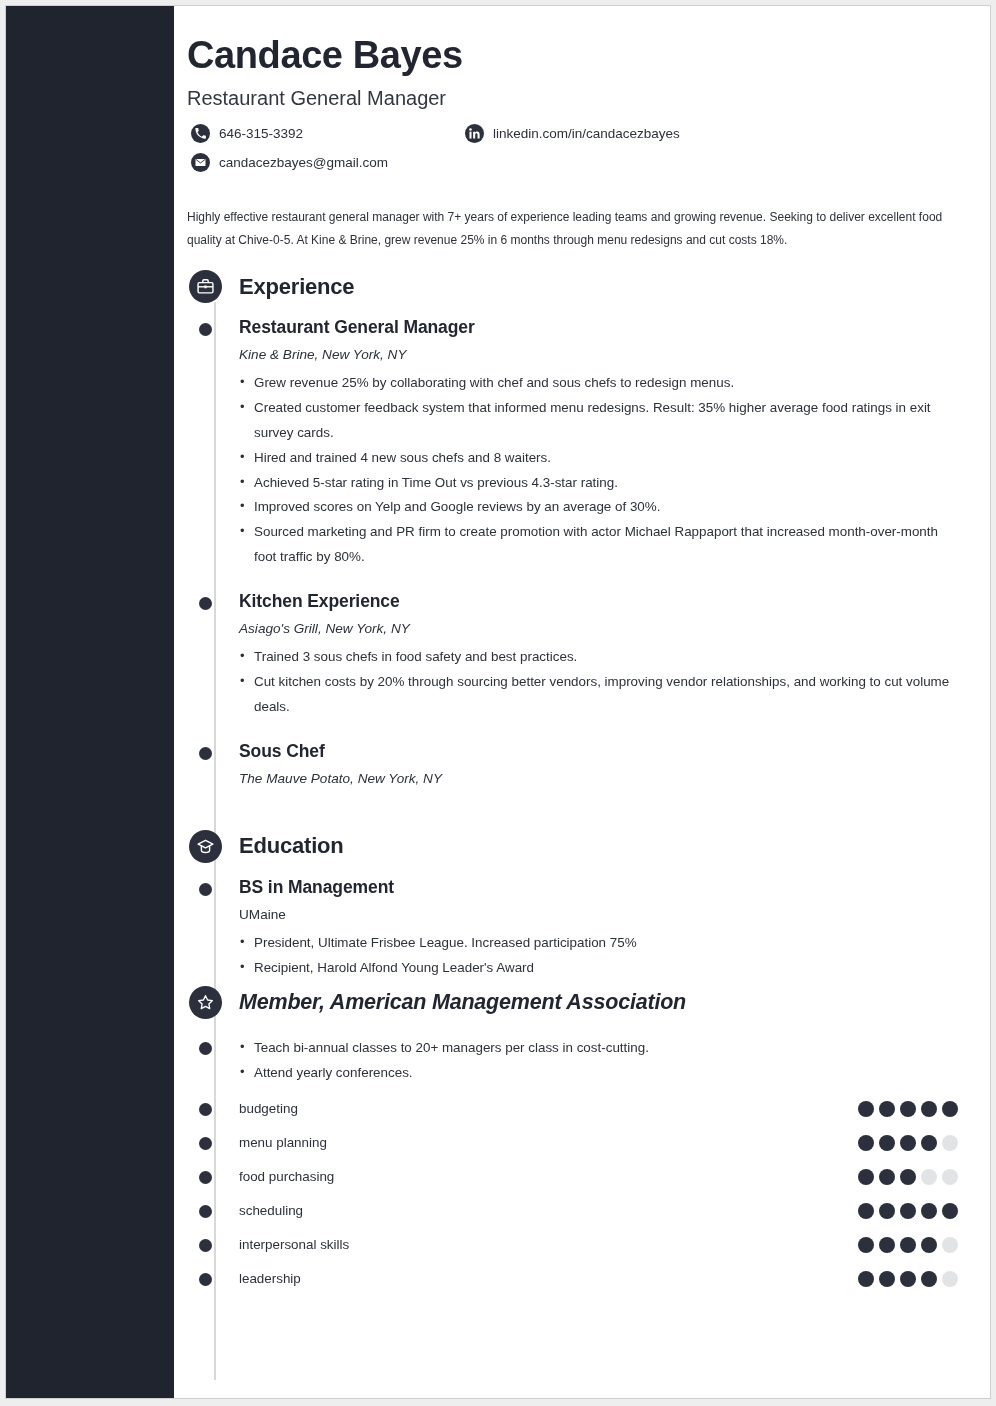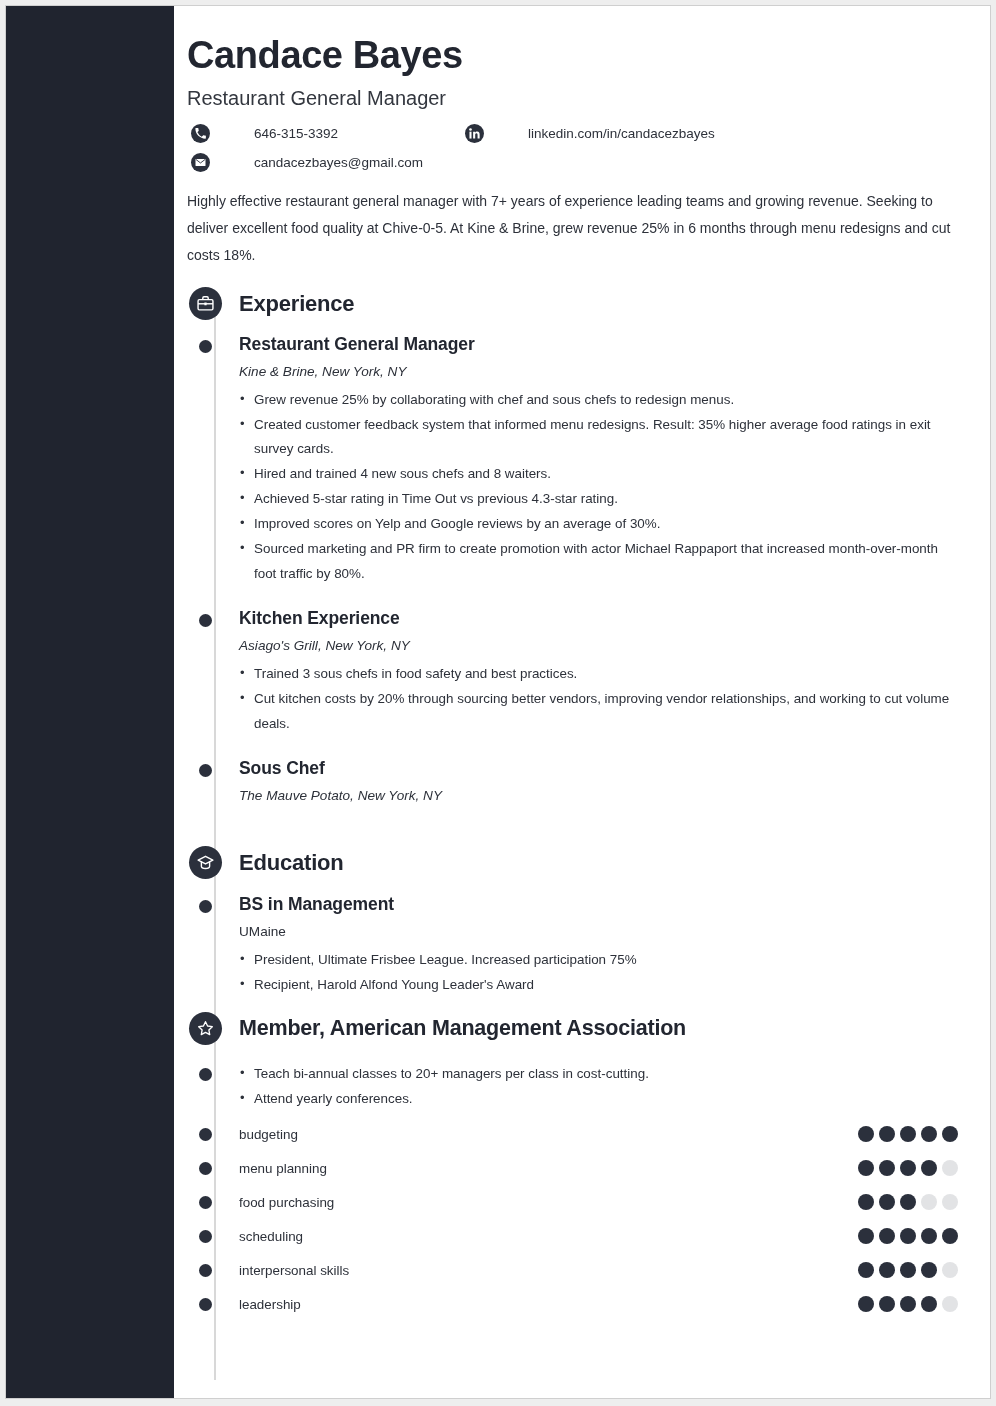--- a/index.html
+++ b/index.html
@@ -73,41 +73,40 @@
     margin-top: 14px;
     position: relative;
     height: 58px;
   }
   .contact-item {
     position: absolute;
     display: flex;
     align-items: center;
     font-size: 13.5px;
     color: #2d313a;
-    gap: 35px;
   }
   .c-phone { left: 4px; top: 0; }
   .c-linkedin { left: 278px; top: 0; }
   .c-email { left: 4px; top: 29px; }
 
   .cicon {
     width: 19px; height: 19px;
     border-radius: 50%;
     background: #2b303c;
     margin-right: 9px;
     display: flex;
     align-items: center;
     justify-content: center;
     flex: none;
   }
   .cicon svg { display: block; }
 
   .summary {
-    margin-top: 6px;
-    font-size: 14px;
+    margin-top: 24px;
+    font-size: 12px;
     line-height: 1.93;
     color: #2d313a;
     max-width: 773px;
   }
 
   
   #timeline {
     position: absolute;
     left: 208px;
     top: 296px;
@@ -320,21 +319,21 @@
     <div class="entry" style="margin-top:14px;">
       <span class="dot" style="top:6px;"></span>
       <div class="entry-title">BS in Management</div>
       <div class="entry-sub plain">UMaine</div>
       <ul class="bullets">
         <li>President, Ultimate Frisbee League. Increased participation 75%</li>
         <li>Recipient, Harold Alfond Young Leader's Award</li>
       </ul>
     </div>
 
-    <div class="section-head" style="margin-top:14px;">
+    <div class="section-head" style="margin-top:5px;font-style:italic;">
       <span class="sec-icon">
         <svg width="17" height="17" viewBox="0 0 24 24" fill="none" stroke="#ffffff" stroke-width="1.9" stroke-linejoin="round">
           <path d="M12 2.4l2.95 6.1 6.65.9-4.85 4.6 1.2 6.6L12 17.5l-5.95 3.1 1.2-6.6L2.4 9.4l6.65-.9z"></path>
         </svg>
       </span>
       <span class="sec-title wide">Member, American Management Association</span>
     </div>
 
     <div class="entry" style="margin-top:16px;">
       <span class="dot" style="top:6px;"></span>

